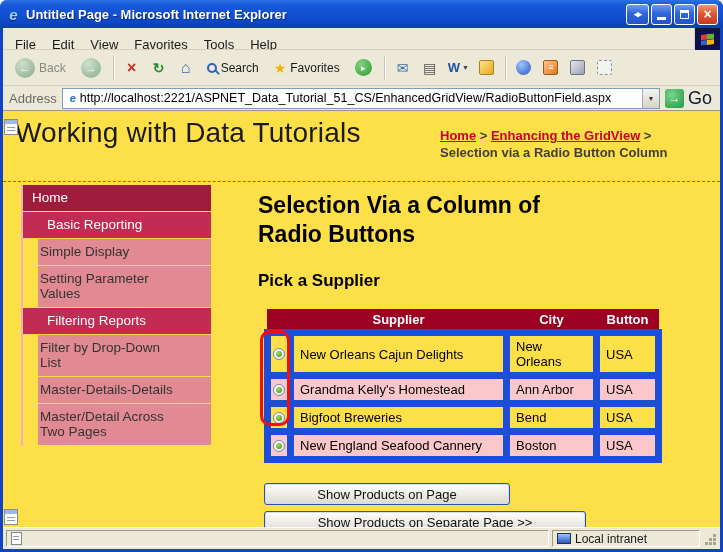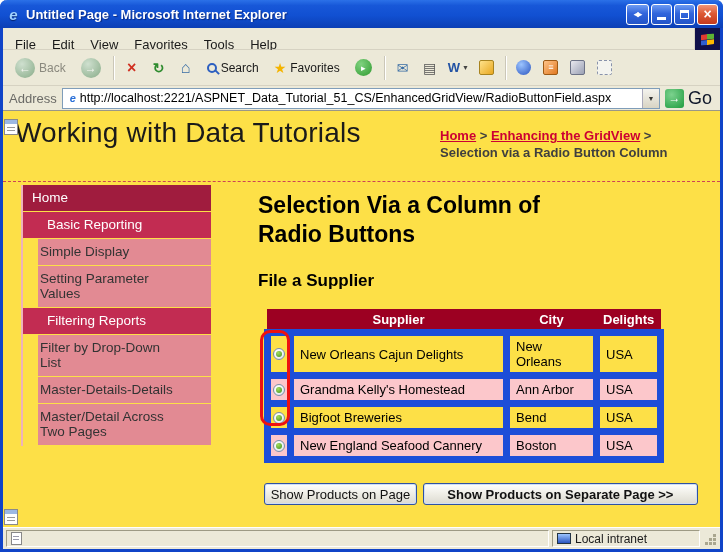--- a/index.html
+++ b/index.html
@@ -106,27 +106,27 @@
   .grid .c-country{ width:62px; }
   tr.alt td{ background:#fcc7cb; }
   .radio{ width:12px; height:12px; border-radius:50%; border:1px solid #7b8ba8; margin:0 auto; cursor:pointer;
     background:radial-gradient(circle at 35% 30%, #fff 0%, #eef3f6 55%, #ccd6dc 100%);
     display:flex; align-items:center; justify-content:center; }
   .radio::after{ content:""; width:6px; height:6px; border-radius:50%;
     background:radial-gradient(circle at 35% 30%, #a6dd5e, #3f8f1f); }
   .annotation{ position:absolute; left:-4px; top:21px; width:30px; height:96px;
     border:3px solid #ee1111; border-radius:10px; pointer-events:none; }
 
-  .btns{ margin-left:6px; margin-top:16px; display:flex; flex-direction:row; gap:6px; align-items:flex-start; }
+  .btns{ margin-left:6px; margin-top:16px; display:flex; flex-direction:column; gap:6px; align-items:flex-start; }
   .xpbtn{ height:22px; font-size:13px; font-family:"Liberation Sans",sans-serif; color:#111; cursor:pointer;
     border:1px solid #3152a0; border-radius:3px;
     background:linear-gradient(180deg,#ffffff 0%,#f0efe8 45%,#dcdad0 100%);
     box-shadow:inset 0 0 0 1px #cfdef5; }
   .btn1{ width:246px; }
-  .btn2{ width:444px;font-weight:bold; }
+  .btn2{ width:322px; }
 
   
   .statusbar{ position:absolute; left:0; top:527px; width:717px; height:22px; background:#ece9d8;
     border-top:1px solid #fff; display:flex; align-items:center; padding:2px 3px; gap:3px; }
   .sb-panel{ height:17px; border:1px solid; border-color:#9d9a84 #fff #fff #9d9a84; display:flex; align-items:center; padding:0 4px; gap:4px; }
   .sb-main{ flex:1; }
   .sb-zone{ width:148px; font-size:12px; color:#1a1a1a; }
   .doc-ico{ width:11px; height:13px; background:#fff; border:1px solid #888; position:relative; }
   .doc-ico::after{ content:""; position:absolute; left:1px; top:3px; width:6px; height:1px; background:#99a; box-shadow:0 3px 0 #99a; }
   .zone-ico{ width:14px; height:11px; background:linear-gradient(180deg,#9cc4ff,#2a55c0); border:1px solid #234; }
@@ -246,30 +246,30 @@
       <div class="sb-item sb-sub">Simple Display</div>
       <div class="sb-item sb-sub">Setting Parameter Values</div>
       <div class="sb-item sb-section">Filtering Reports</div>
       <div class="sb-item sb-sub">Filter by Drop-Down List</div>
       <div class="sb-item sb-sub">Master-Details-Details</div>
       <div class="sb-item sb-sub">Master/Detail Across Two Pages</div>
     </div>
 
     <div class="main">
       <div class="h1">Selection Via a Column of Radio Buttons</div>
-      <div class="h2">File a Supplier</div>
+      <div class="h2">Pick a Supplier</div>
 
       <div class="grid-wrap">
         <table class="grid">
           <tbody>
               <tr>
             <th class="c-radio"></th>
             <th class="c-supplier">Supplier</th>
             <th class="c-city">City</th>
-            <th class="c-country">Delights</th>
+            <th class="c-country">Button</th>
           </tr>
           <tr>
             <td class="c-radio">
                   <span class="radio"></span>
                 </td>
             <td class="c-supplier">New Orleans Cajun Delights</td>
             <td class="c-city">New Orleans</td>
             <td class="c-country">USA</td>
           </tr>
           <tr class="alt">

